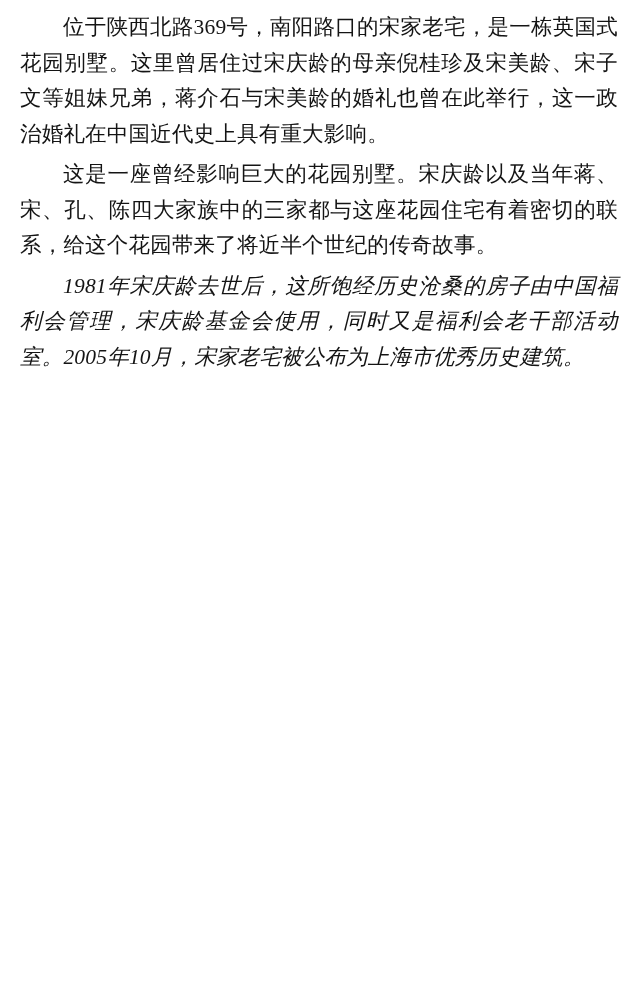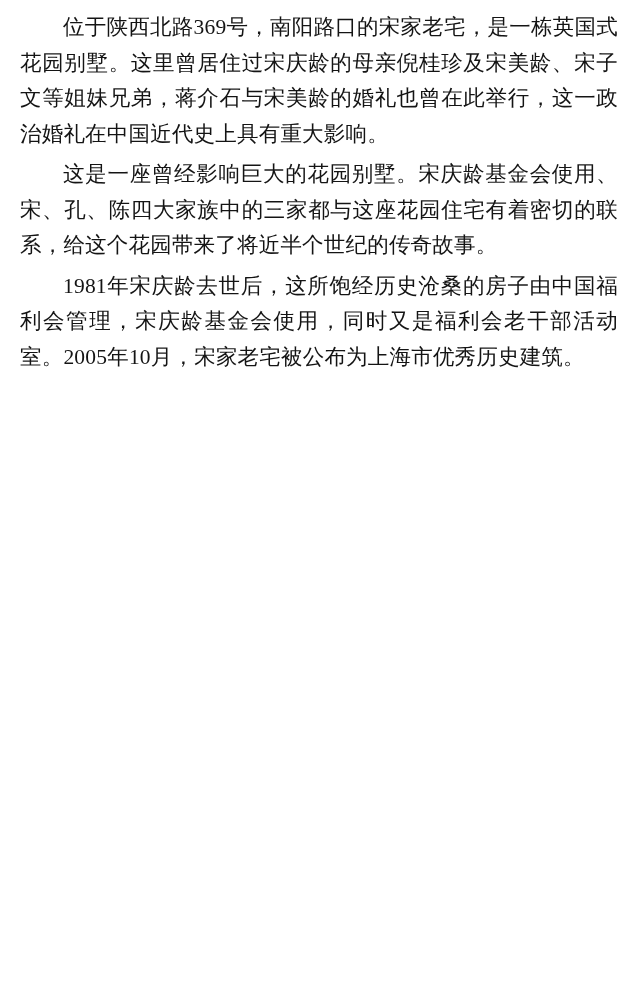--- a/index.html
+++ b/index.html
@@ -30,24 +30,25 @@
     font-size: 21.5px;
     line-height: 35.5px;
     letter-spacing: 0.2px;
     text-align: justify;
     text-justify: inter-ideograph;
     color: #141414;
     font-weight: 400;
   }
   .para:last-child {
     margin-bottom: 0;
+    font-style: italic;
   }
 </style>
 </head>
 <body>
 
 <div class="page">
   <article class="article">
     <p class="para">位于陕西北路369号，南阳路口的宋家老宅，是一栋英国式花园别墅。这里曾居住过宋庆龄的母亲倪桂珍及宋美龄、宋子文等姐妹兄弟，蒋介石与宋美龄的婚礼也曾在此举行，这一政治婚礼在中国近代史上具有重大影响。</p>
-    <p class="para">这是一座曾经影响巨大的花园别墅。宋庆龄基金会使用、宋、孔、陈四大家族中的三家都与这座花园住宅有着密切的联系，给这个花园带来了将近半个世纪的传奇故事。</p>
+    <p class="para">这是一座曾经影响巨大的花园别墅。宋庆龄以及当年蒋、宋、孔、陈四大家族中的三家都与这座花园住宅有着密切的联系，给这个花园带来了将近半个世纪的传奇故事。</p>
     <p class="para">1981年宋庆龄去世后，这所饱经历史沧桑的房子由中国福利会管理，宋庆龄基金会使用，同时又是福利会老干部活动室。2005年10月，宋家老宅被公布为上海市优秀历史建筑。</p>
   </article>
 </div>
 
 </body></html>

